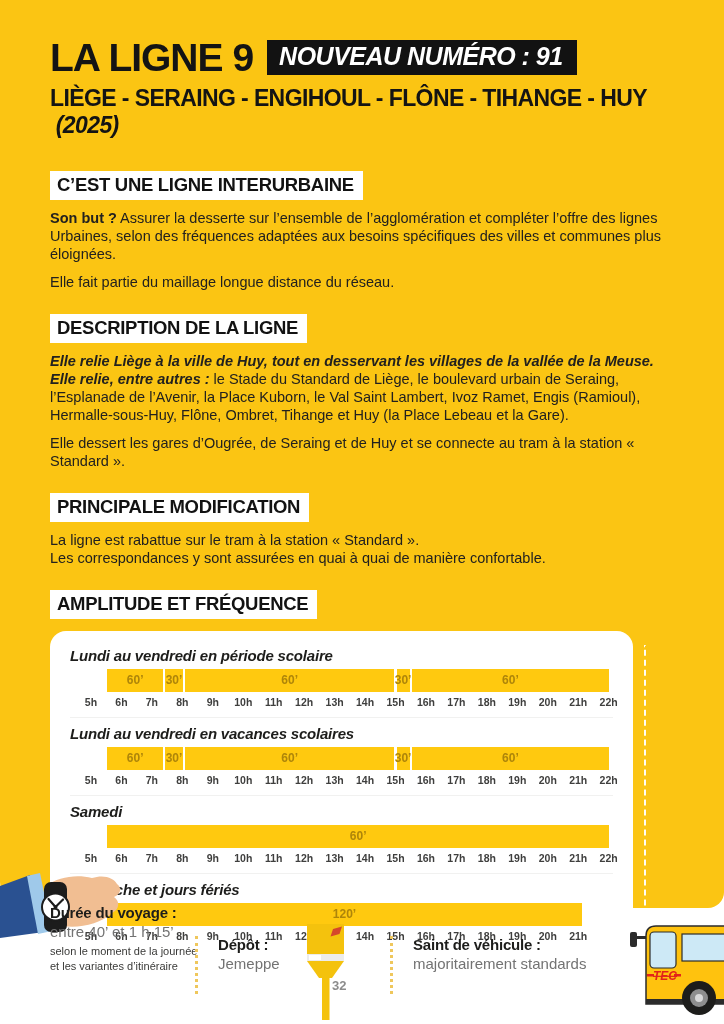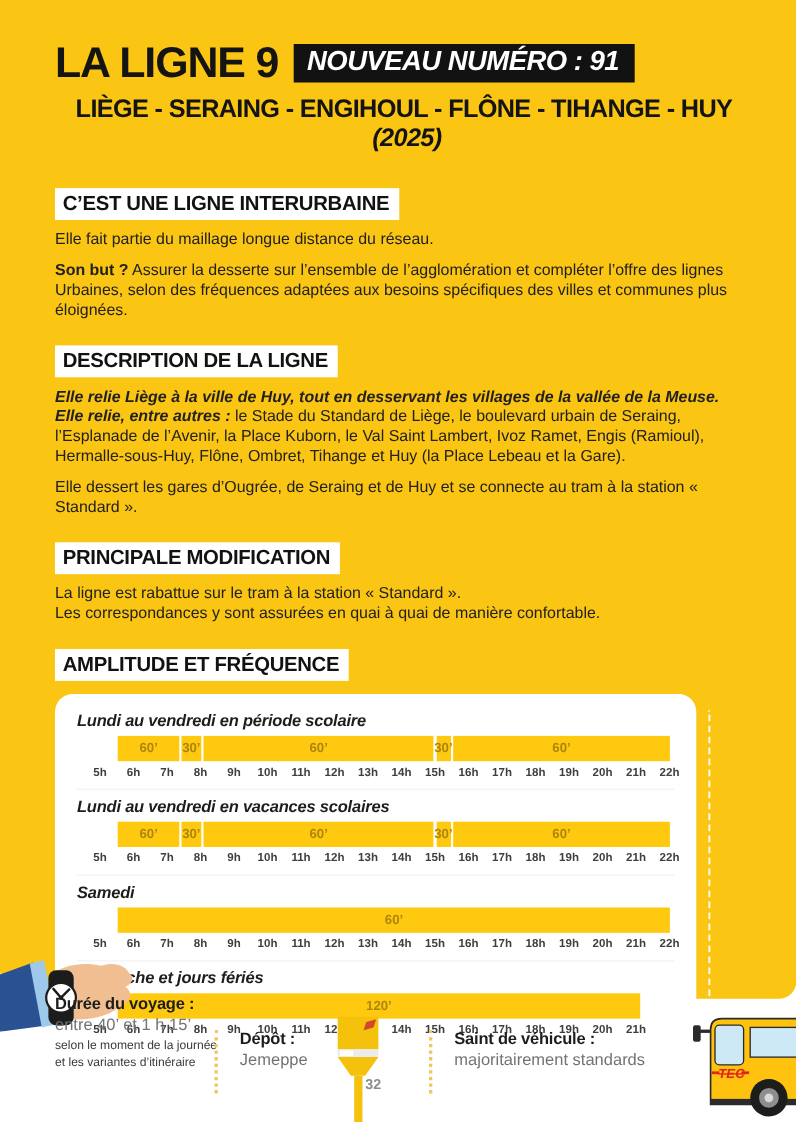--- a/index.html
+++ b/index.html
@@ -6,21 +6,21 @@
   body{font-family:"Liberation Sans","DejaVu Sans",sans-serif;}
   .page{position:relative;width:724px;height:1024px;overflow:hidden;background:#fff;}
   .yellow-bg{position:absolute;top:0;left:0;width:724px;height:908px;background:#FBC513;border-radius:0 0 16px 26px;}
   .content{position:relative;padding:38px 40px 0 50px;z-index:2;}
 
   
   .title-row{display:flex;align-items:center;gap:14px;margin-bottom:8px;text-align:center;}
   .main-title{font-size:39px;font-weight:900;letter-spacing:-1px;color:#141414;line-height:1;}
   .title-badge{background:#121212;color:#fff;font-size:25px;font-weight:900;font-style:italic;
     padding:4px 14px 6px 12px;letter-spacing:-0.5px;line-height:1;}
-  .subtitle{font-size:23px;font-weight:800;letter-spacing:-0.6px;color:#141414;margin-bottom:32px;text-align:center;}
+  .subtitle{font-size:23px;font-weight:800;letter-spacing:-0.6px;color:#141414;margin-bottom:32px;}
   .subtitle .year{font-style:italic;font-weight:800;}
 
   
   .chip{display:inline-block;background:#fff;color:#121212;font-size:18.5px;font-weight:800;
     letter-spacing:-0.3px;padding:3px 9px 4px 7px;margin-top:22px;}
   .chip.first{margin-top:0;}
   p{margin:10px 0 0 0;font-size:14.5px;line-height:1.24;color:#22211f;max-width:634px;}
   .b{font-weight:700;}
   .bi{font-weight:700;font-style:italic;}
   .block{display:block;}
@@ -57,22 +57,22 @@
     <div class="title-row">
       <div class="main-title">LA LIGNE 9</div>
       <div class="title-badge">NOUVEAU NUMÉRO : 91</div>
     </div>
     <div class="subtitle">
       <span>LIÈGE - SERAING - ENGIHOUL - FLÔNE - TIHANGE - HUY</span>
       <span class="year">&nbsp;</span><span class="year">(2025)</span>
     </div>
 
     <div><span class="chip first">C’EST UNE LIGNE INTERURBAINE</span></div>
+    <p><span class="b">Son but ?</span><span> Assurer la desserte sur l’ensemble de l’agglomération et compléter l’offre des lignes Urbaines, selon des fréquences adaptées aux besoins spécifiques des villes et communes plus éloignées.</span></p>
     <p>Elle fait partie du maillage longue distance du réseau.</p>
-    <p><span class="b">Son but ?</span><span> Assurer la desserte sur l’ensemble de l’agglomération et compléter l’offre des lignes Urbaines, selon des fréquences adaptées aux besoins spécifiques des villes et communes plus éloignées.</span></p>
 
     <div><span class="chip">DESCRIPTION DE LA LIGNE</span></div>
     <p>
       <span class="bi block">Elle relie Liège à la ville de Huy, tout en desservant les villages de la vallée de la Meuse.</span>
       <span class="bi">Elle relie, entre autres :</span><span> le Stade du Standard de Liège, le boulevard urbain de Seraing, l’Esplanade de l’Avenir, la Place Kuborn, le Val Saint Lambert, Ivoz Ramet, Engis (Ramioul), Hermalle-sous-Huy, Flône, Ombret, Tihange et Huy (la Place Lebeau et la Gare).</span>
     </p>
     <p>Elle dessert les gares d’Ougrée, de Seraing et de Huy et se connecte au tram à la station « Standard ».</p>
 
     <div><span class="chip">PRINCIPALE MODIFICATION</span></div>
     <p>

